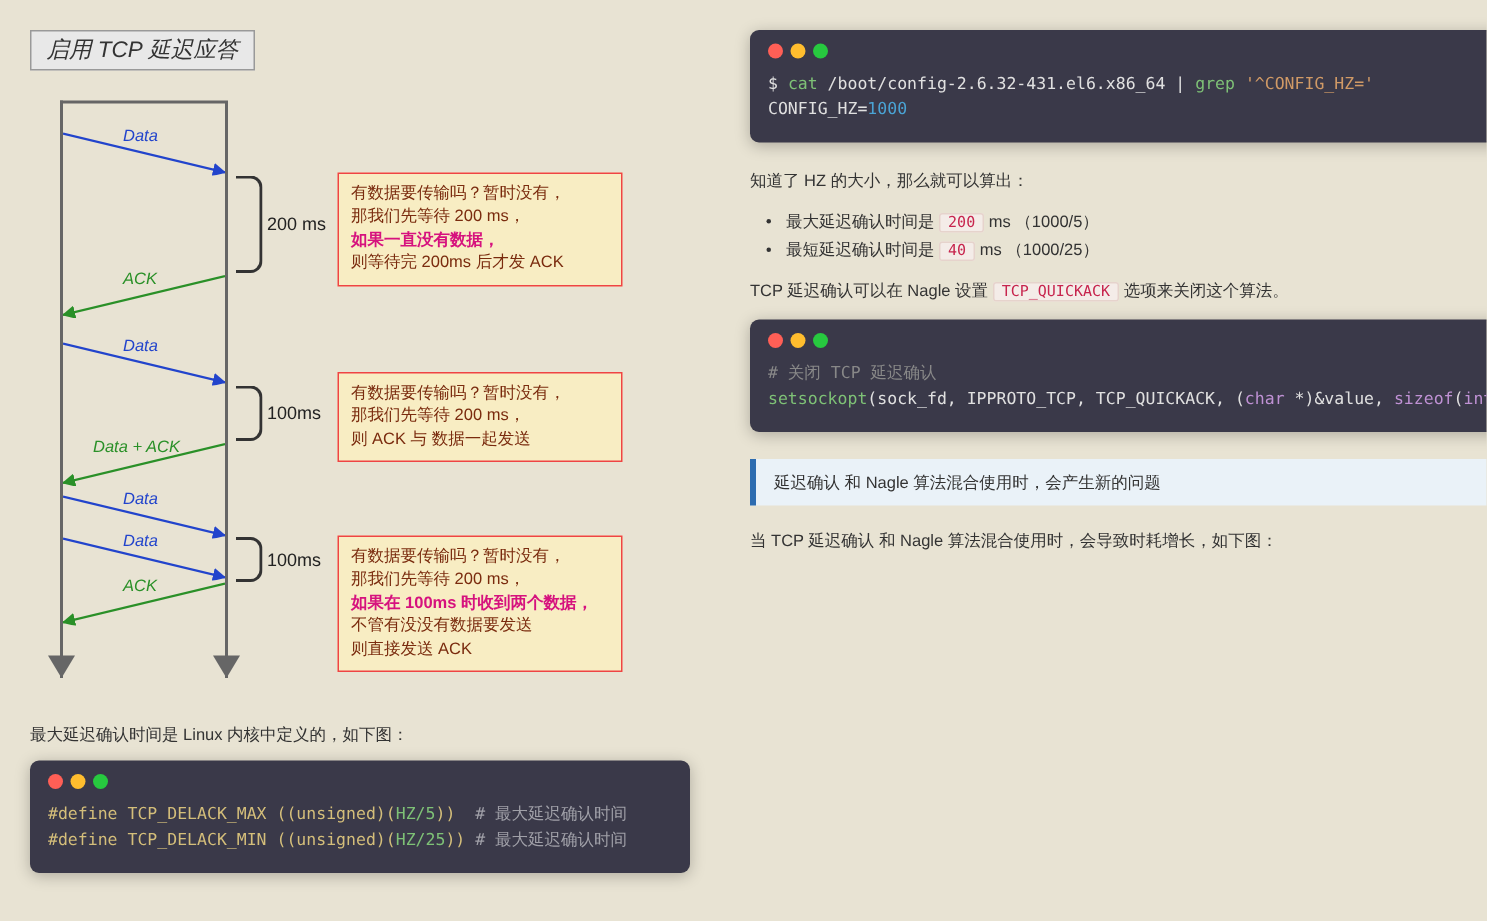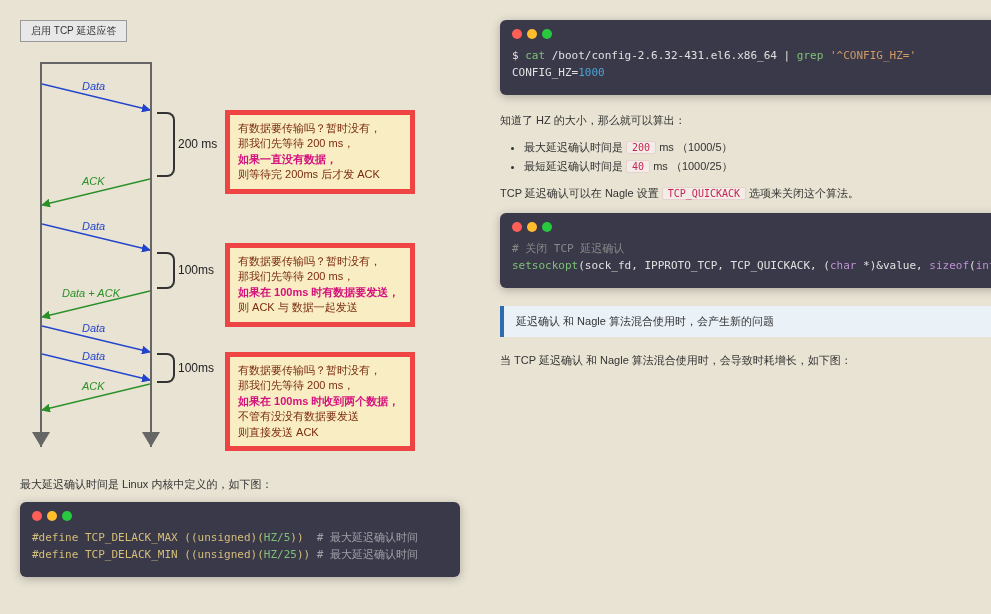--- a/index.html
+++ b/index.html
@@ -13,22 +13,23 @@
       gap: 40px;
     }
     .left-col { flex: 0 0 440px; }
     .right-col { flex: 1; }
 
     .diagram-title {
       background: #e8e8e8;
       border: 1px solid #999;
       padding: 3px 10px;
       display: inline-block;
-      font-size: 10px;
+      font-size: 15px;
       margin-bottom: 10px;
+      font-style: italic;
     }
 
     .diagram {
       position: relative;
       height: 410px;
       width: 420px;
     }
 
     .vline {
       position: absolute;
@@ -87,21 +88,21 @@
       font-size: 12px;
       color: #222;
       transform: translateY(-50%);
     }
 
     .annot {
       position: absolute;
       left: 205px;
       width: 190px;
       background: #f8edc3;
-      border: 5px solid #ef4444;
+      border: 1px solid #ef4444;
       padding: 6px 8px;
       font-size: 11px;
       color: #7a2b0e;
       line-height: 1.4;
     }
     .annot .pink { color: #d6127e; font-weight: bold; }
 
     .caption { font-size: 11px; margin: 15px 0 10px 0; color: #333; }
 
     .terminal {
@@ -210,21 +211,20 @@
       <svg>
           <line x1="0" y1="2" x2="108" y2="28" stroke="#2244cc" stroke-width="1.5" marker-end="url(#ab)"></line>
         </svg>
       <div class="msg-label blue">Data</div>
     </div>
     <div class="bracket" style="top:200px;height:37px"></div>
     <div class="bracket-label" style="top:218px">100ms</div>
     <div class="annot" style="top:191px">
       <div>有数据要传输吗？暂时没有，</div>
       <div>那我们先等待 200 ms，</div>
-      <div class="pink">如果在 100ms 时有数据要发送，</div>
       <div>则 ACK 与 数据一起发送</div>
     </div>
     <div class="msg" style="top:237px">
       <svg>
           <line x1="108" y1="2" x2="0" y2="28" stroke="#2a9028" stroke-width="1.5" marker-end="url(#ag)"></line>
         </svg>
       <div class="msg-label green long">Data + ACK</div>
     </div>
 
     <div class="msg" style="top:272px">

